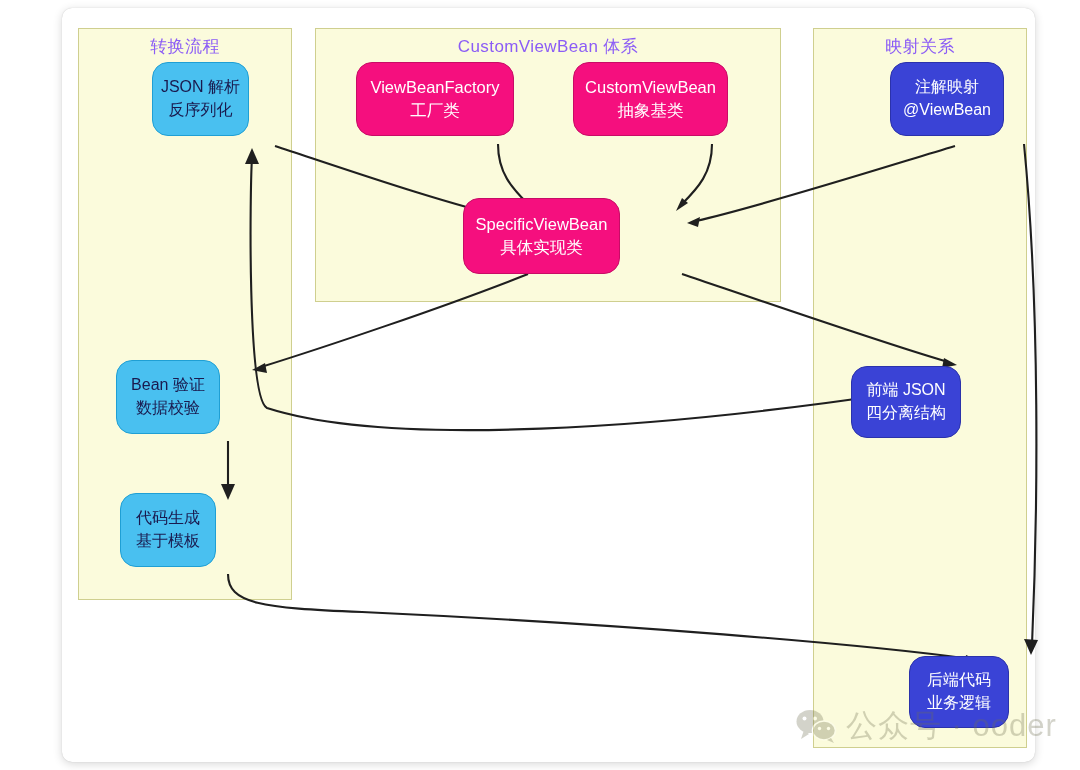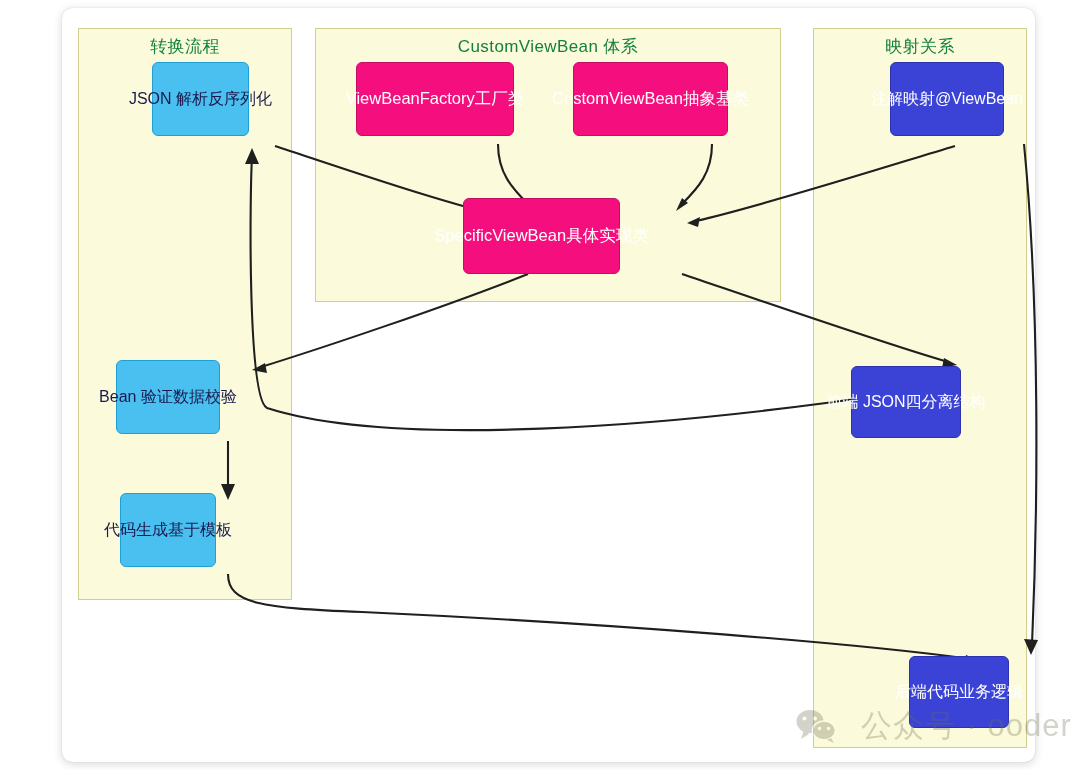--- a/index.html
+++ b/index.html
@@ -34,31 +34,31 @@
     border: 1px solid #cfcf8f;
     box-sizing: border-box;
   }
   .cluster-title {
     position: absolute;
     top: 6px;
     left: 0;
     right: 0;
     text-align: center;
     font-size: 17px;
-    color: #15803d;
+    color: #8b5cf6;
     letter-spacing: 0.4px;
     white-space: nowrap;
   }
   
   .node {
     position: absolute;
     box-sizing: border-box;
-    border-radius: 6px;
+    border-radius: 16px;
     display: flex;
-    flex-direction: row;
+    flex-direction: column;
     align-items: center;
     justify-content: center;
     text-align: center;
     line-height: 1.42;
     z-index: 6;
   }
   .node .l1, .node .l2 { display: block; white-space: nowrap; }
   .node.blue-light {
     background: #49c0f0;
     border: 1.4px solid #1f9fd4;
@@ -89,21 +89,21 @@
   }
   #edges path { fill: none; stroke: #1f1f1f; stroke-width: 2.1px; }
   #edges polygon { fill: #1f1f1f; }
   
   #watermark {
     position: absolute;
     left: 795px;
     top: 705px;
     display: flex;
     align-items: center;
-    gap: 24px;
+    gap: 9px;
     z-index: 9;
     opacity: 0.30;
     user-select: none;
   }
   #watermark .wm-text {
     font-size: 31px;
     color: #6f6f52;
     letter-spacing: 1px;
     white-space: nowrap;
   }

